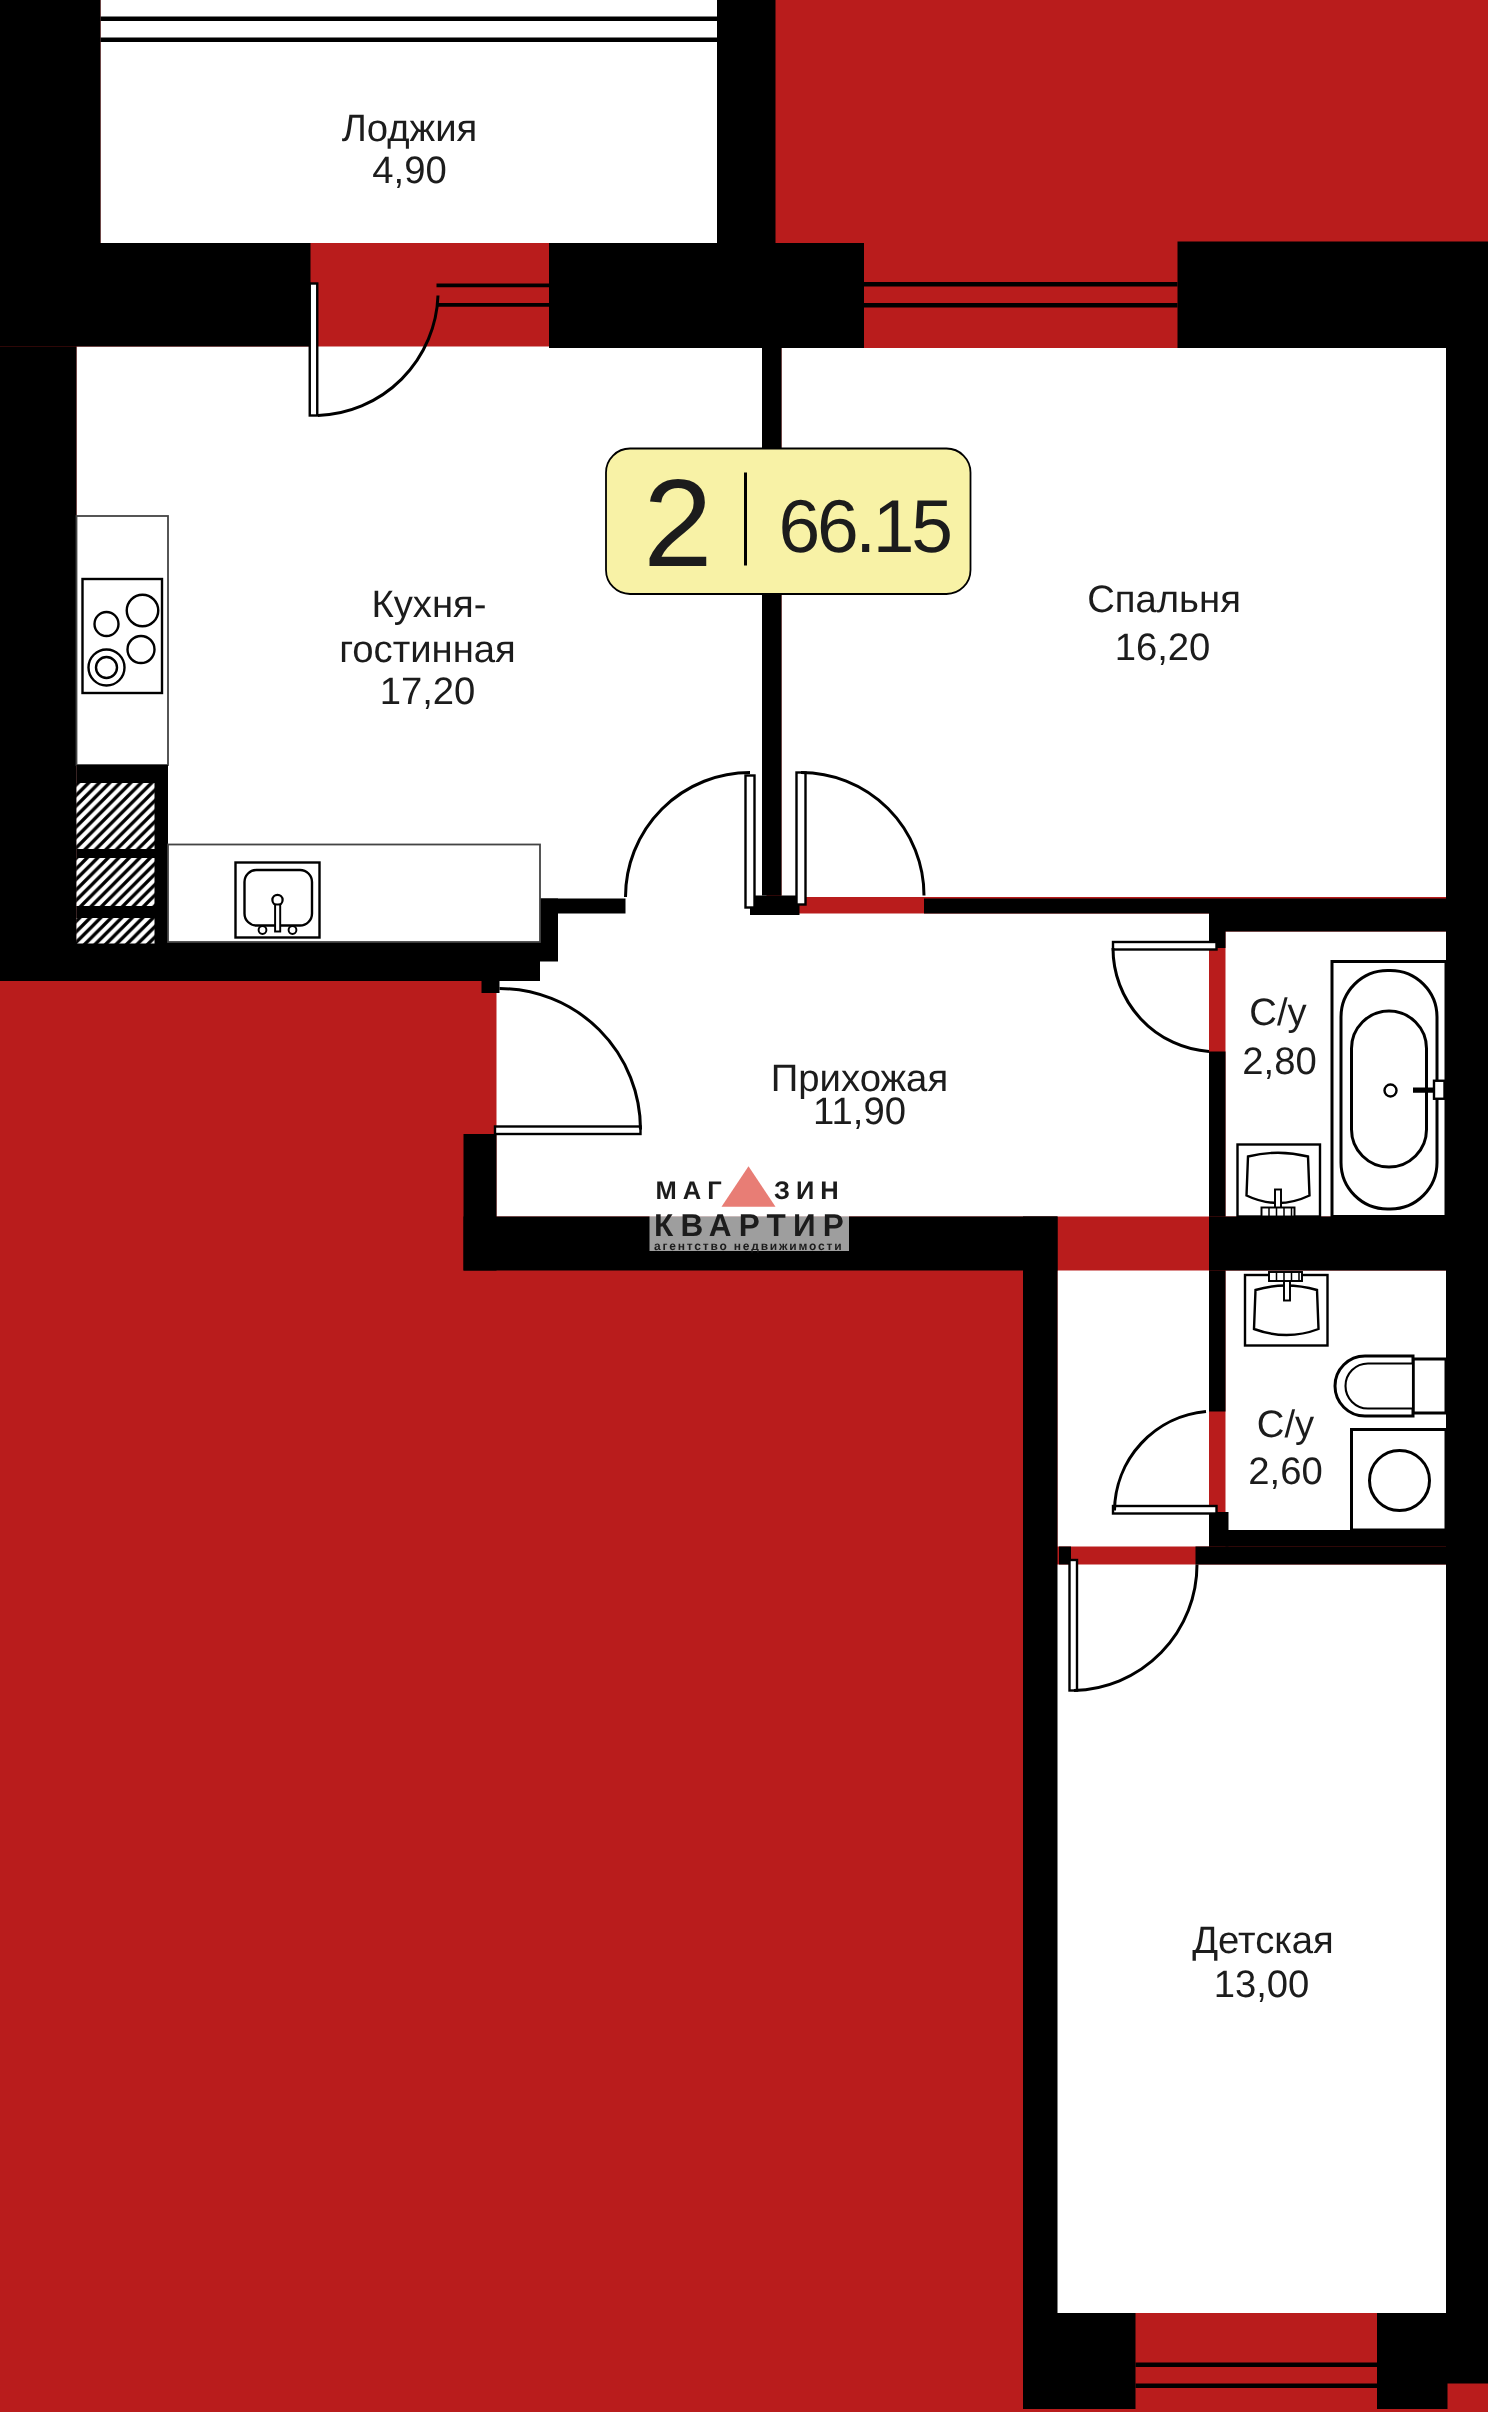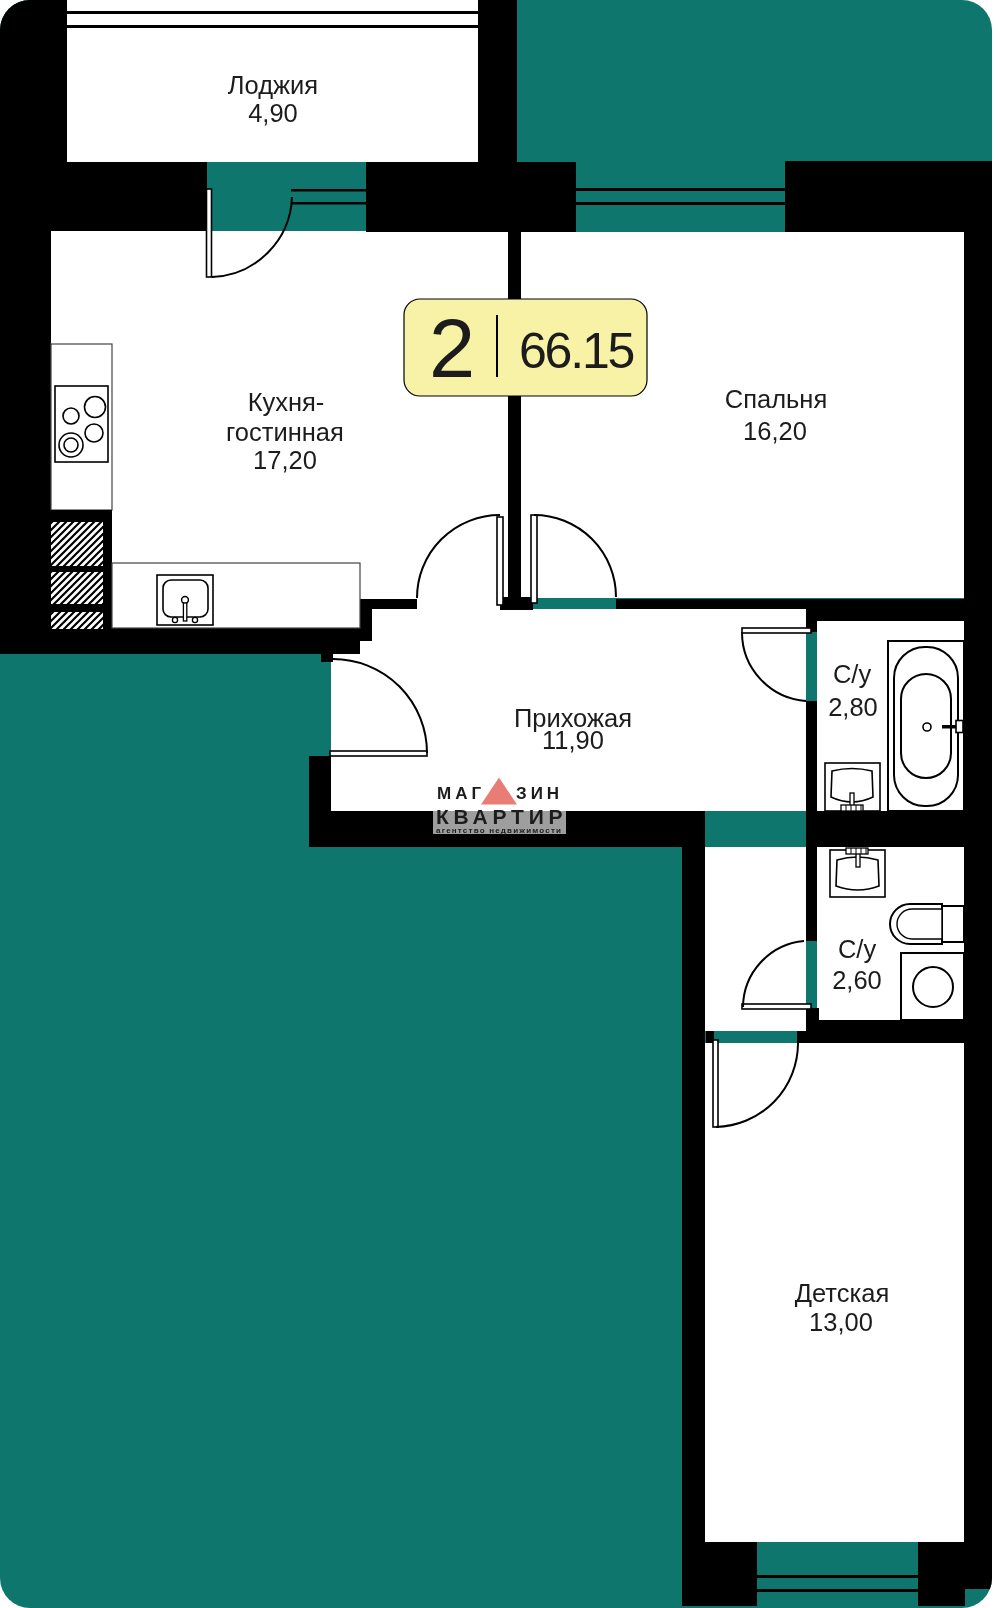--- a/index.html
+++ b/index.html
@@ -1,16 +1,16 @@
 <!DOCTYPE html>
 <html><head>
 <meta charset="utf-8">
 <style>
   html,body{margin:0;padding:0;background:#fff;}
-  #plan{position:relative;width:992px;height:1608px;background:#0f766e;overflow:hidden;border-radius:30px;}
+  #plan{position:relative;width:992px;height:1608px;background:#b91c1c;overflow:hidden;}
   text{font-family:"Liberation Sans",sans-serif;fill:#1c1c1c;}
 </style>
 </head>
 <body>
 <div id="plan">
 <svg width="1000" height="1608" viewBox="0 0 1000 1608">
 <defs>
 <pattern id="hatch" patternUnits="userSpaceOnUse" width="7" height="7">
   <rect width="7" height="7" fill="#fff"></rect>
   <path d="M-1.5,1.5 L1.5,-1.5 M0,7 L7,0 M5.5,8.5 L8.5,5.5" stroke="#000" stroke-width="2.2"></path>

